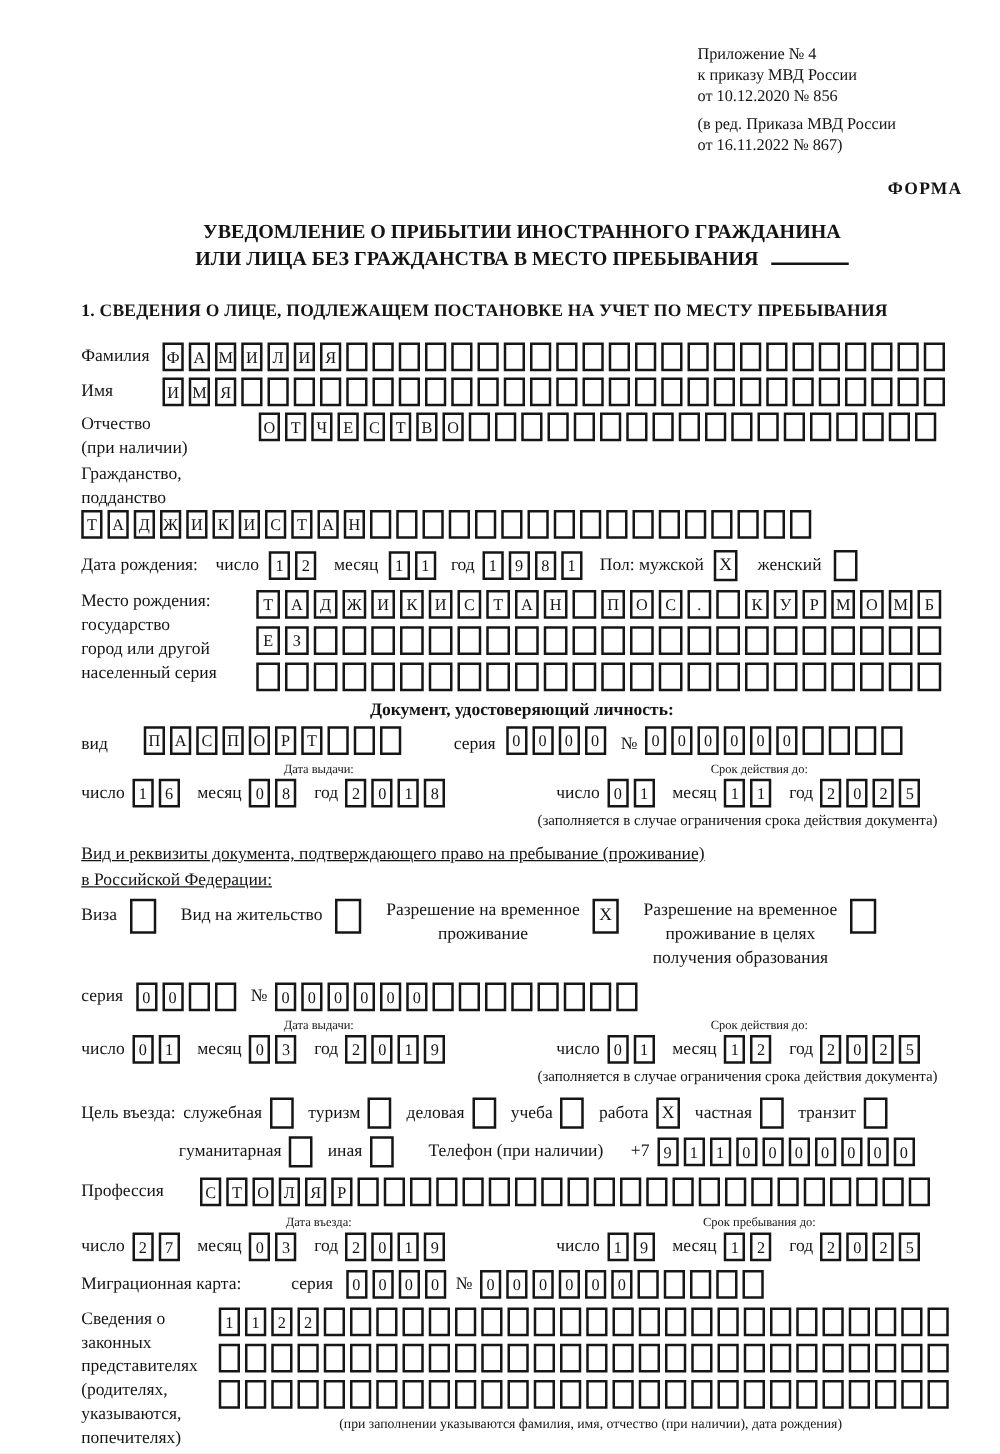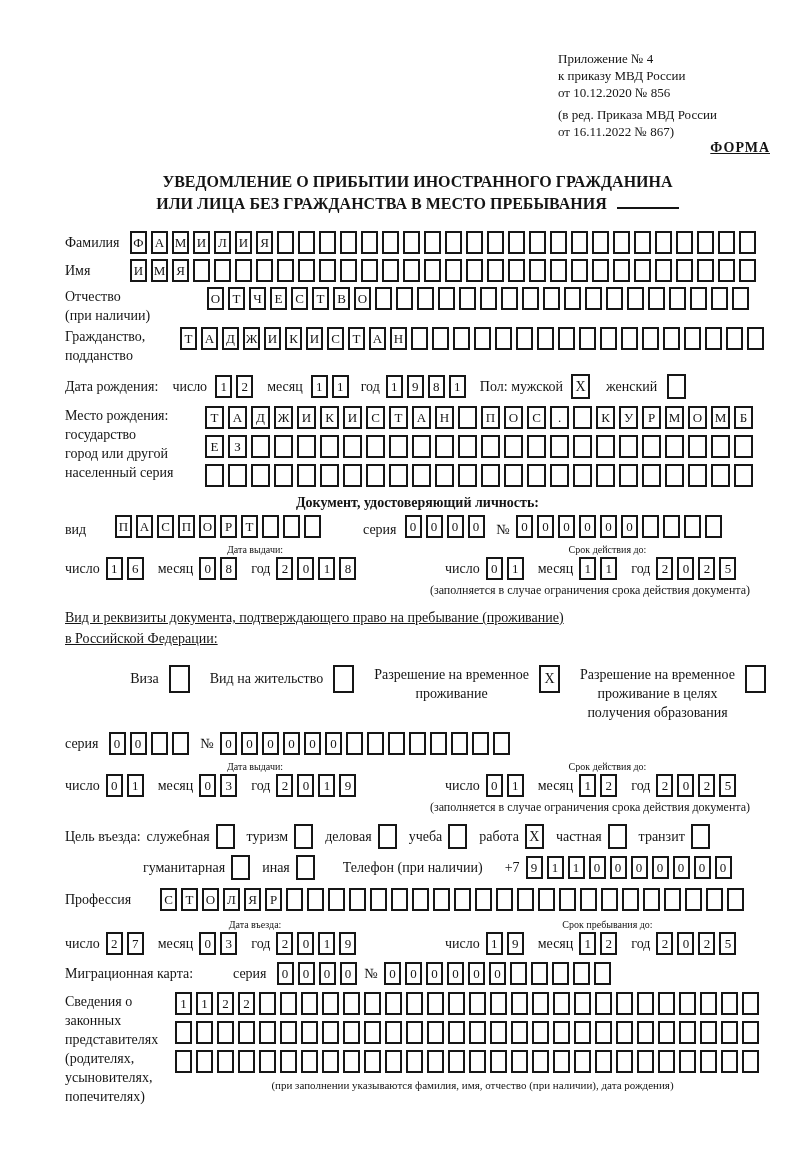--- a/index.html
+++ b/index.html
@@ -1,34 +1,34 @@
 <!DOCTYPE html>
 <html lang="ru"><head>
 <meta charset="utf-8">
 <style>
   html,body{margin:0;padding:0;background:#e8e8e8;}
   .page{
     width:800px;height:1163px;margin:0 auto;background:#ffffff;color:#141414;
     font-family:"Liberation Serif","DejaVu Serif",serif;font-size:14px;
-    box-sizing:border-box;padding:50px 30px 0 65px;overflow:hidden;position:relative;
+    box-sizing:border-box;padding:34px 30px 0 65px;overflow:hidden;position:relative;
   }
   
   .cell{
     display:inline-block;box-sizing:border-box;width:17px;height:23px;
     border:2px solid #161616;margin-right:4px;text-align:center;
     font-size:13px;line-height:19px;background:#fff;flex:none;
   }
   .boxes{display:inline-flex;flex-wrap:nowrap;}
   .wide .cell{width:19px;}
   .cbbig .cell{width:21px;height:28px;line-height:24px;font-size:14px;}
   .cbmed .cell{width:19px;height:25px;line-height:21px;font-size:14px;}
   
   .hdr{margin-left:auto;width:212px;font-size:13px;line-height:17px;}
   .hdr-gap{height:5px;}
-  .forma{text-align:right;font-weight:bold;font-size:14px;letter-spacing:1px;text-decoration:underline;}
+  .forma{margin-top:20px;text-align:right;font-weight:bold;font-size:14px;letter-spacing:1px;}
   .title{margin-top:15px;text-align:center;font-weight:bold;font-size:16px;line-height:22px;}
   .blankline{display:inline-block;width:62px;border-bottom:2px solid #141414;margin-left:10px;}
   .sech{margin-top:23px;font-weight:bold;font-size:14px;letter-spacing:0.2px;white-space:nowrap;}
   
   .frow{display:flex;align-items:center;margin-top:5px;white-space:nowrap;}
   .frow.top{align-items:flex-start;}
   .lbl{flex:none;}
   .lblblock{flex:none;line-height:19px;}
   .w-fam{width:65px;}
   .w-otch{width:142px;}
@@ -41,21 +41,21 @@
   .dates{display:flex;margin-top:6px;}
   .dcol-l{width:380px;flex:none;}
   .dcol-r{flex:1;}
   .dhead{text-align:center;font-size:10px;}
   .dline{display:flex;align-items:center;margin-top:2px;white-space:nowrap;}
   .dline .t{margin-right:6px;}
   .dline .boxes{margin-right:10px;}
   .smallnote{font-size:12px;margin-top:3px;}
   .note-right{margin-left:280px;width:490px;text-align:center;}
   
-  .visa-row{display:flex;align-items:flex-start;margin-top:16px;justify-content:flex-end;}
+  .visa-row{display:flex;align-items:flex-start;margin-top:4px;}
   .opt{display:flex;align-items:flex-start;margin-right:16px;}
   .opt .ml{text-align:center;line-height:19px;margin-right:10px;}
   .opt .sl{margin-right:10px;line-height:28px;}
   
   .purp{display:flex;align-items:center;margin-top:9px;white-space:nowrap;}
   .purp .t{margin:0 6px 0 8px;}
   .purp .t.first{margin-left:0;}
   .indent2{margin-left:78px;}
   
   .doc-head{margin-top:2px;text-align:center;font-weight:bold;font-size:14px;}
@@ -75,20 +75,21 @@
     <div>(в ред. Приказа МВД России</div>
     <div>от 16.11.2022 № 867)</div>
   </div>
   <div class="forma">ФОРМА</div>
 
   <div class="title">
     <div>УВЕДОМЛЕНИЕ О ПРИБЫТИИ ИНОСТРАННОГО ГРАЖДАНИНА</div>
     <div><span>ИЛИ ЛИЦА БЕЗ ГРАЖДАНСТВА В МЕСТО ПРЕБЫВАНИЯ</span><span class="blankline"></span></div>
   </div>
 
+  <div class="sech">1. СВЕДЕНИЯ О ЛИЦЕ, ПОДЛЕЖАЩЕМ ПОСТАНОВКЕ НА УЧЕТ ПО МЕСТУ ПРЕБЫВАНИЯ</div>
 
   <div class="frow" style="margin-top:16px;">
     <span class="lbl w-fam">Фамилия</span>
     <span class="boxes">
         <span class="cell">Ф</span>
         <span class="cell">А</span>
         <span class="cell">М</span>
         <span class="cell">И</span>
         <span class="cell">Л</span>
         <span class="cell">И</span>
@@ -183,21 +184,21 @@
         <span class="cell"></span>
         <span class="cell"></span>
         <span class="cell"></span>
         <span class="cell"></span>
         <span class="cell"></span>
         <span class="cell"></span>
         <span class="cell"></span>
       </span>
   </div>
 
-  <div class="frow top" style="margin-top:2px;">
+  <div class="frow top" style="margin-top:2px;flex-direction:column;">
     <div class="lblblock w-grazh">
       <div>Гражданство,</div>
       <div>подданство</div>
     </div>
     <span class="boxes">
         <span class="cell">Т</span>
         <span class="cell">А</span>
         <span class="cell">Д</span>
         <span class="cell">Ж</span>
         <span class="cell">И</span>
@@ -705,21 +706,21 @@
         <span class="cell"></span>
       </span>
   </div>
 
   <div class="frow top" style="margin-top:7px;">
     <div class="lblblock w-reps">
       <div>Сведения о</div>
       <div>законных</div>
       <div>представителях</div>
       <div>(родителях,</div>
-      <div>усыновителях,</div>
+      <div>указываются,</div>
       <div>попечителях)</div>
     </div>
     <div class="stack" style="flex:1;">
       <span class="boxes">
           <span class="cell">1</span>
           <span class="cell">1</span>
           <span class="cell">2</span>
           <span class="cell">2</span>
           <span class="cell"></span>
           <span class="cell"></span>

